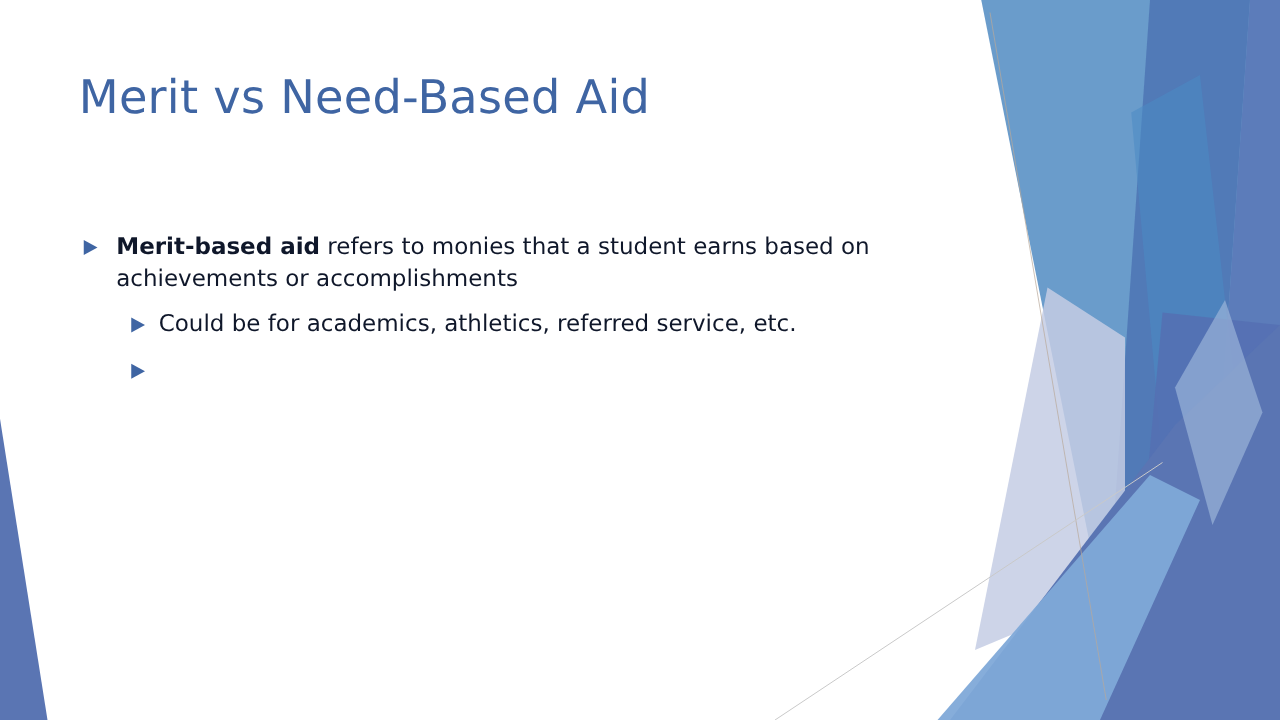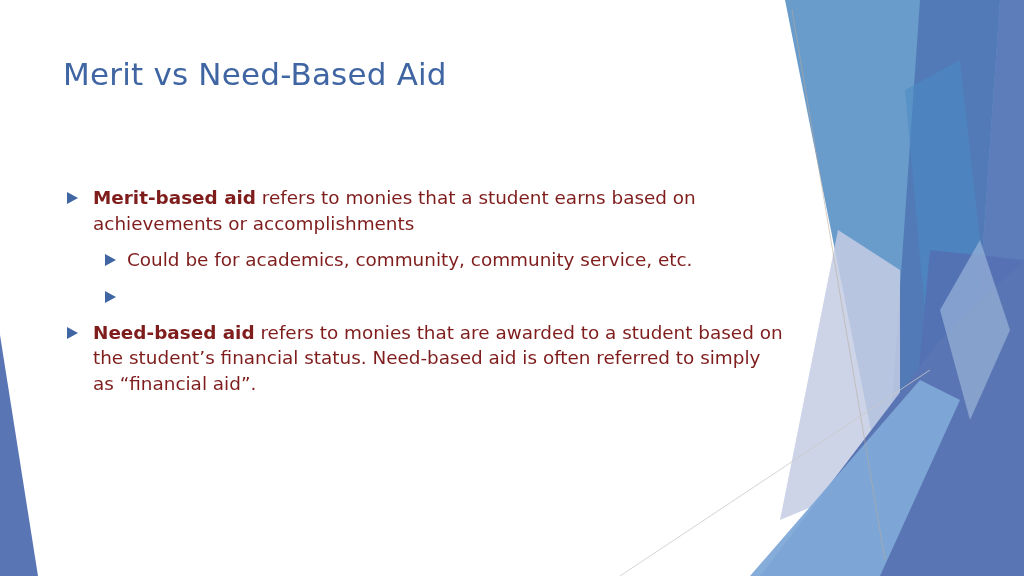--- a/index.html
+++ b/index.html
@@ -1,22 +1,22 @@
 <!DOCTYPE html>
 <html><head>
 <meta charset="utf-8">
 <style>
   html, body { margin:0; padding:0; }
   body { width:1024px; height:576px; overflow:hidden; background:#ffffff; position:relative;
          font-family:"DejaVu Sans", "Liberation Sans", sans-serif; }
   .slide { position:absolute; left:0; top:0; width:1024px; height:576px; overflow:hidden; background:#fff; }
   svg.deco { position:absolute; left:0; top:0; width:1024px; height:576px; }
-  .title { position:absolute; left:63px; top:56px; font-size:31px; color:#3f65a3; letter-spacing:0.2px;
+  .title { position:absolute; left:63px; top:56px; font-size:37px; color:#3f65a3; letter-spacing:0.2px;
            font-family:"DejaVu Sans", sans-serif; font-weight:normal; white-space:nowrap; }
-  .bullets { position:absolute; left:65px; top:185px; width:720px; color:#7f1d1d; font-size:18.4px; line-height:25.5px; }
+  .bullets { position:absolute; left:65px; top:185px; width:720px; color:#0f172a; font-size:18.4px; line-height:25.5px; }
   .b1 { position:relative; padding-left:28px; }
   .b2 { position:relative; padding-left:62px; margin-top:11px; }
   .arrow { position:absolute; top:7px; width:0; height:0; border-top:6px solid transparent; border-bottom:6px solid transparent; border-left:11px solid #3f65a3; }
   .b1 .arrow { left:2px; }
   .b2 .arrow { left:40px; }
   .gap { height:36px; }
   .strong { font-weight:bold; }
 </style>
 </head>
 <body>
@@ -42,24 +42,20 @@
 
   <div class="title">Merit vs Need-Based Aid</div>
 
   <div class="bullets">
     <div class="b1">
       <span class="arrow"></span>
       <span class="strong">Merit-based aid</span><span> refers to monies that a student earns based on achievements or accomplishments</span>
     </div>
     <div class="b2">
       <span class="arrow"></span>
-      <span>Could be for academics, community, community service, etc.</span>
+      <span>Could be for academics, athletics, referred service, etc.</span>
     </div>
     <div class="b2">
       <span class="arrow"></span>
     </div>
     <div class="gap"></div>
-    <div class="b1">
-      <span class="arrow"></span>
-      <span class="strong">Need-based aid</span><span> refers to monies that are awarded to a student based on the student’s financial status. Need-based aid is often referred to simply as “financial aid”.</span>
-    </div>
   </div>
 </div>
 
 </body></html>

